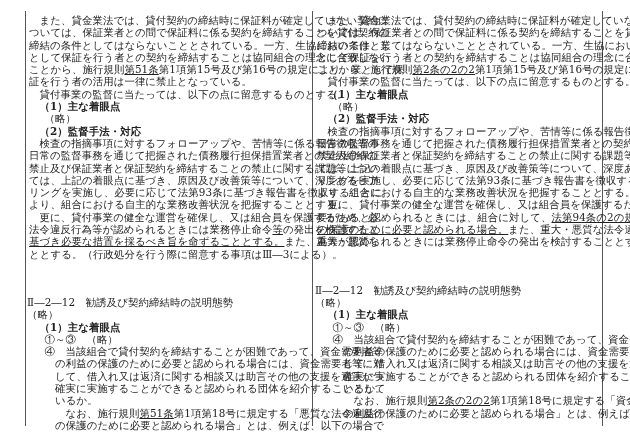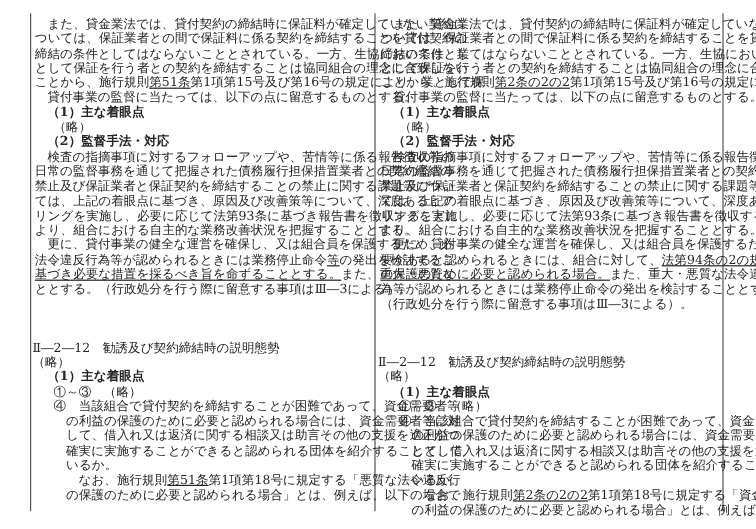--- a/index.html
+++ b/index.html
@@ -19,20 +19,21 @@
 </head>
 <body>
 
 <div class="col left">
   <div class="txt">
     <span class="line">　また、貸金業法では、貸付契約の締結時に保証料が確定していない契約に</span>
     <span class="line">ついては、保証業者との間で保証料に係る契約を締結することを貸付契約の</span>
     <span class="line">締結の条件としてはならないこととされている。一方、生協においては、業</span>
     <span class="line">として保証を行う者との契約を締結することは協同組合の理念に合致しない</span>
     <span class="line"><span>ことから、施行規則</span><u>第51条</u><span>第1項第15号及び第16号の規定により、業として保</span></span>
+    <span class="line">証を行う者の活用は一律に禁止となっている。</span>
     <span class="line">　貸付事業の監督に当たっては、以下の点に留意するものとする。</span>
     <span class="line ml1">（1）主な着眼点</span>
     <span class="line ml15">（略）</span>
     <span class="line ml1">（2）監督手法・対応</span>
     <span class="line">　検査の指摘事項に対するフォローアップや、苦情等に係る報告徴収等の</span>
     <span class="line">日常の監督事務を通じて把握された債務履行担保措置業者との契約締結の</span>
     <span class="line">禁止及び保証業者と保証契約を締結することの禁止に関する課題等につい</span>
     <span class="line">ては、上記の着眼点に基づき、原因及び改善策等について、深度あるヒア</span>
     <span class="line">リングを実施し、必要に応じて法第93条に基づき報告書を徴収することに</span>
     <span class="line">より、組合における自主的な業務改善状況を把握することとする。</span>
@@ -70,21 +71,20 @@
     <span class="line">　検査の指摘事項に対するフォローアップや、苦情等に係る報告徴収等の</span>
     <span class="line">日常の監督事務を通じて把握された債務履行担保措置業者との契約締結の</span>
     <span class="line">禁止及び保証業者と保証契約を締結することの禁止に関する課題等につい</span>
     <span class="line">ては、上記の着眼点に基づき、原因及び改善策等について、深度あるヒア</span>
     <span class="line">リングを実施し、必要に応じて法第93条に基づき報告書を徴収することに</span>
     <span class="line">より、組合における自主的な業務改善状況を把握することとする。</span>
     <span class="line">　更に、貸付事業の健全な運営を確保し、又は組合員を保護するため、必</span>
     <span class="line"><span>要があると認められるときには、組合に対して、</span><u>法第94条の2の規定に基</u></span>
     <span class="line"><u>の保護のために必要と認められる場合。</u><span>また、重大・悪質な法令違反行</span></span>
     <span class="line">為等が認められるときには業務停止命令の発出を検討することとする。</span>
-    <span class="line">（行政処分を行う際に留意する事項はⅢ―3による）。</span>
     <div class="gap"></div>
     <span class="line" style="margin-left:-2px">Ⅱ―2―12　勧誘及び契約締結時の説明態勢</span>
     <span class="line" style="margin-left:-2px">（略）</span>
     <span class="line ml1">（1）主な着眼点</span>
     <span class="line ml15">①～③　（略）</span>
     <span class="line ml15">④　当該組合で貸付契約を締結することが困難であって、資金需要者等</span>
     <span class="line" style="padding-left:2.5em">の利益の保護のために必要と認められる場合には、資金需要者等に対</span>
     <span class="line" style="padding-left:2.5em">して、借入れ又は返済に関する相談又は助言その他の支援を適正かつ</span>
     <span class="line" style="padding-left:2.5em">確実に実施することができると認められる団体を紹介することとして</span>
     <span class="line" style="padding-left:2.5em">いるか。</span>

